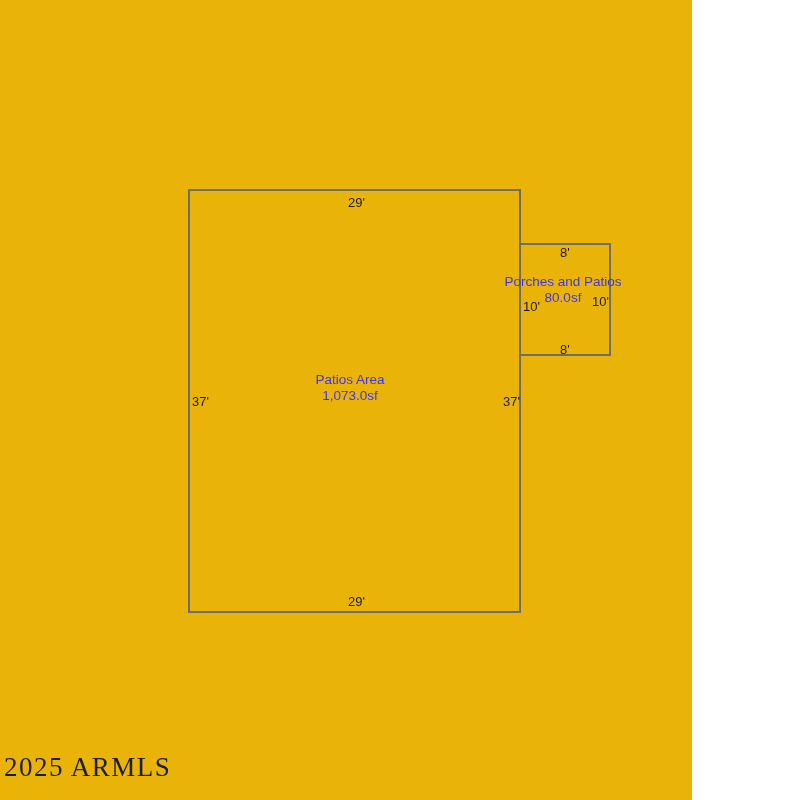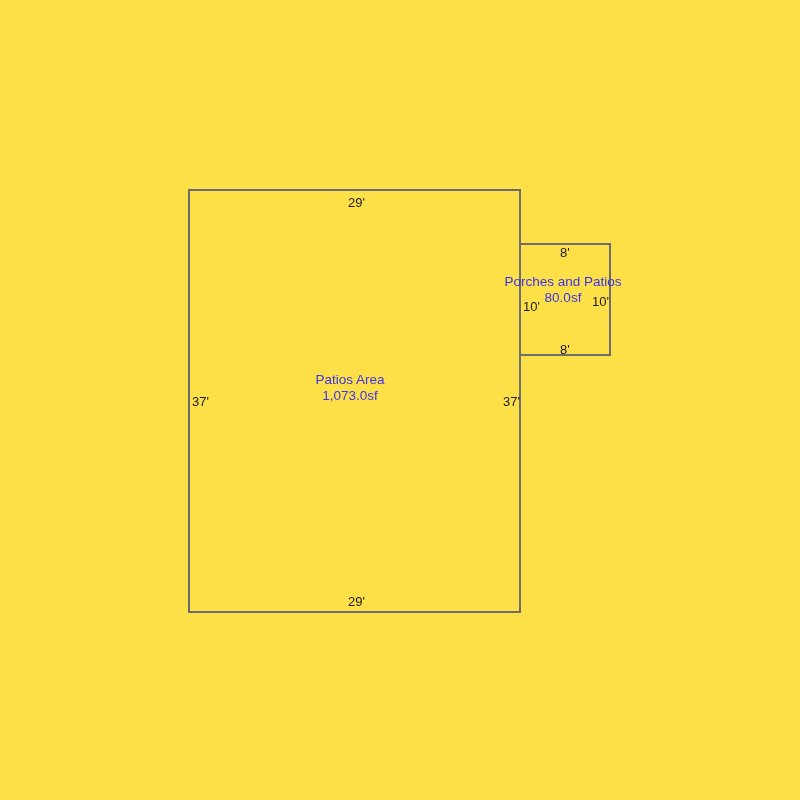--- a/index.html
+++ b/index.html
@@ -11,23 +11,23 @@
   body {
     width: 800px;
     height: 800px;
     overflow: hidden;
     font-family: "Liberation Sans", sans-serif;
     -webkit-font-smoothing: antialiased;
   }
 
   #sketch-canvas {
     position: relative;
-    width: 800px;
+    width: 692px;
     height: 800px;
-    background: #fde047;
+    background: #eab308;
   }
 
   
   .shape {
     position: absolute;
     box-sizing: border-box;
     background: transparent;
   }
 
   #livable-area-shape {
@@ -143,14 +143,17 @@
 
   <div class="dim-label" id="dim-porch-left">10'</div>
 
   <div class="dim-label" id="dim-porch-right">10'</div>
 
   <div class="area-label" id="label-porch-area">
     <span class="area-name">Porches and Patios</span>
     <span class="area-size">80.0sf</span>
   </div>
 
+  <div id="watermark">
+    <span class="watermark-text">2025 ARMLS</span>
+  </div>
 
 </div>
 
 </body></html>

